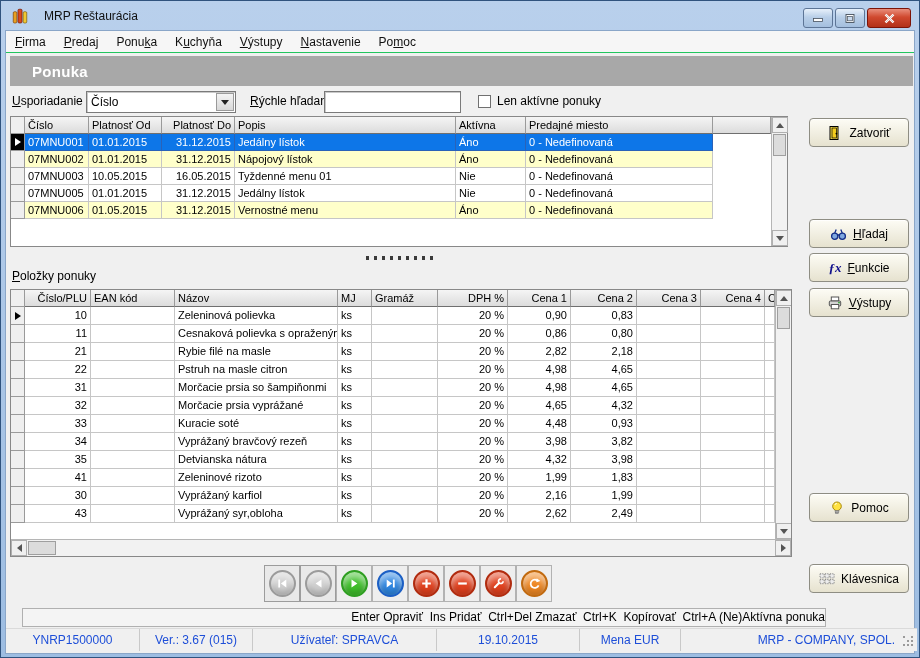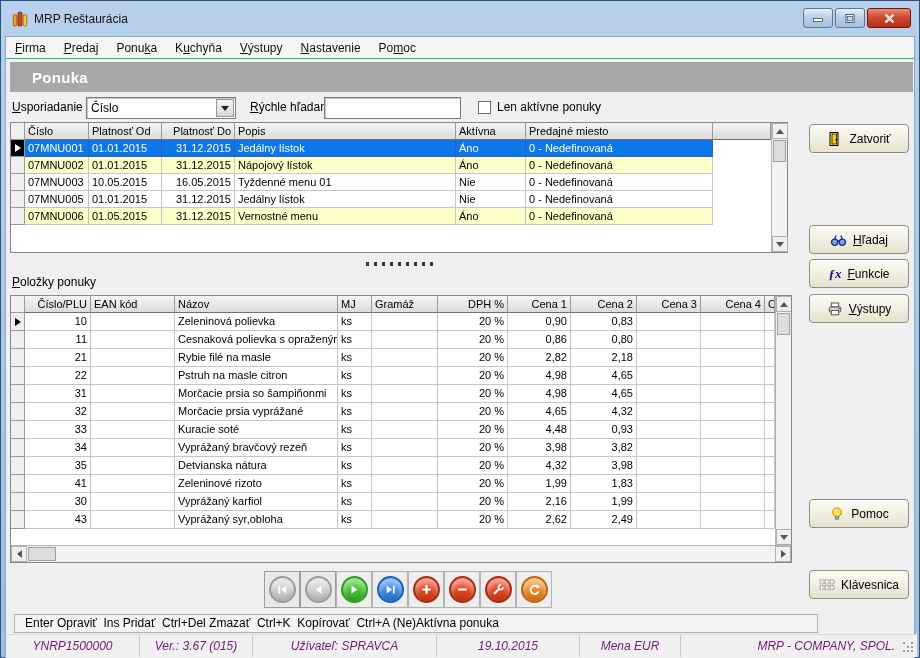--- a/index.html
+++ b/index.html
@@ -12,21 +12,21 @@
     --nav-blue:#2f86e0;
     --nav-red:#e0401e;
     --nav-orange:#ee8722;
   }
   *{box-sizing:border-box;}
   html,body{margin:0;padding:0;width:920px;height:658px;overflow:hidden;
     font-family:"Liberation Sans","DejaVu Sans",sans-serif;-webkit-font-smoothing:none;}
   .window{position:absolute;inset:0;background:linear-gradient(#b9d0ec,#9dbde2);
     border:1px solid #30537e;padding:0 4px 4px 4px;}
   
-  .titlebar{height:35px;display:flex;align-items:center;padding:0 4px;position:relative;}
+  .titlebar{height:29px;display:flex;align-items:center;padding:0 4px;position:relative;gap:10px;}
   .titlebar .appicon{width:18px;height:18px;margin:0 5px 0 2px;}
   .titlebar .title{font-size:12px;color:#101010;}
   .capbuttons{position:absolute;right:4px;top:7px;display:flex;gap:2px;}
   .capbtn{width:30px;height:20px;border:1px solid #5d7596;border-radius:3px;
     background:linear-gradient(#e7f0fa,#b9cfe8 45%,#a4bfde);display:flex;align-items:center;justify-content:center;}
   .capbtn.close{width:44px;border:1px solid #7c1408;background:linear-gradient(#e98e7c,#d0492f 45%,#b23018);}
   
   .client{position:relative;height:624px;background:#f0f0f0;border:1px solid #8aa6c8;}
   .menubar{position:absolute;left:0;top:0;right:0;height:22px;background:#f6f6f6;
     border-bottom:1px solid #22c55e;display:flex;align-items:center;font-size:12px;color:#111;}
@@ -116,24 +116,24 @@
   .nc-blue{background:var(--nav-blue);border:2px solid #1c5fc4;}
   .nc-red{background:var(--nav-red);border:2px solid #b02c10;}
   .nc-orange{background:var(--nav-orange);border:2px solid #c06a10;}
   
   .sidebtn{position:absolute;left:803px;width:100px;height:29px;border:1px solid #8e8d83;border-radius:4px;
     background:linear-gradient(var(--btn-face-top),var(--btn-face-bot));display:flex;align-items:center;justify-content:center;
     gap:6px;font-size:12px;color:#000;box-shadow:0 1px 0 rgba(255,255,255,.8) inset;}
   .sidebtn svg{flex:none;}
   .icon-fx{font-style:italic;font-family:"Liberation Serif",serif;font-size:13px;color:#13128c;font-weight:bold;}
   
-  .hintbar{position:absolute;left:8px;top:577px;width:804px;height:19px;background:#f4f4f4;
-    border:1px solid #b0b0b0;font-size:12px;line-height:17px;color:#000;white-space:pre;padding-left:10px;overflow:hidden;}
+  .hintbar{position:absolute;left:16px;top:577px;width:804px;height:19px;background:#f4f4f4;
+    border:1px solid #b0b0b0;font-size:12px;line-height:17px;color:#000;white-space:pre;padding-left:10px;overflow:hidden;text-align:right;}
   .statusbar{position:absolute;left:0;top:597px;width:911px;height:23px;background:#f0f0f0;
-    border-top:1px solid #dadada;display:flex;align-items:stretch;font-size:12px;color:#701a75;font-style:italic;}
+    border-top:1px solid #dadada;display:flex;align-items:stretch;font-size:12px;color:#1d4ed8;}
   .scell{border-right:1px solid #c9c9c9;display:flex;align-items:center;justify-content:center;white-space:nowrap;overflow:hidden;}
   .sc0{width:134px;}.sc1{width:113px;}.sc2{width:184px;}.sc3{width:143px;}.sc4{width:101px;}
   .sc5{flex:1;justify-content:flex-end;padding-right:22px;border-right:none;}
   .grip{position:absolute;right:2px;bottom:3px;width:12px;height:12px;}
   .grip::after{content:"";position:absolute;left:0;top:0;width:2px;height:2px;background:#9a9a9a;
     box-shadow:8px 0 #9a9a9a,4px 4px #9a9a9a,8px 4px #9a9a9a,0 8px #9a9a9a,4px 8px #9a9a9a,8px 8px #9a9a9a;}
   u{text-decoration:underline;}
 </style>
 </head>
 <body>

